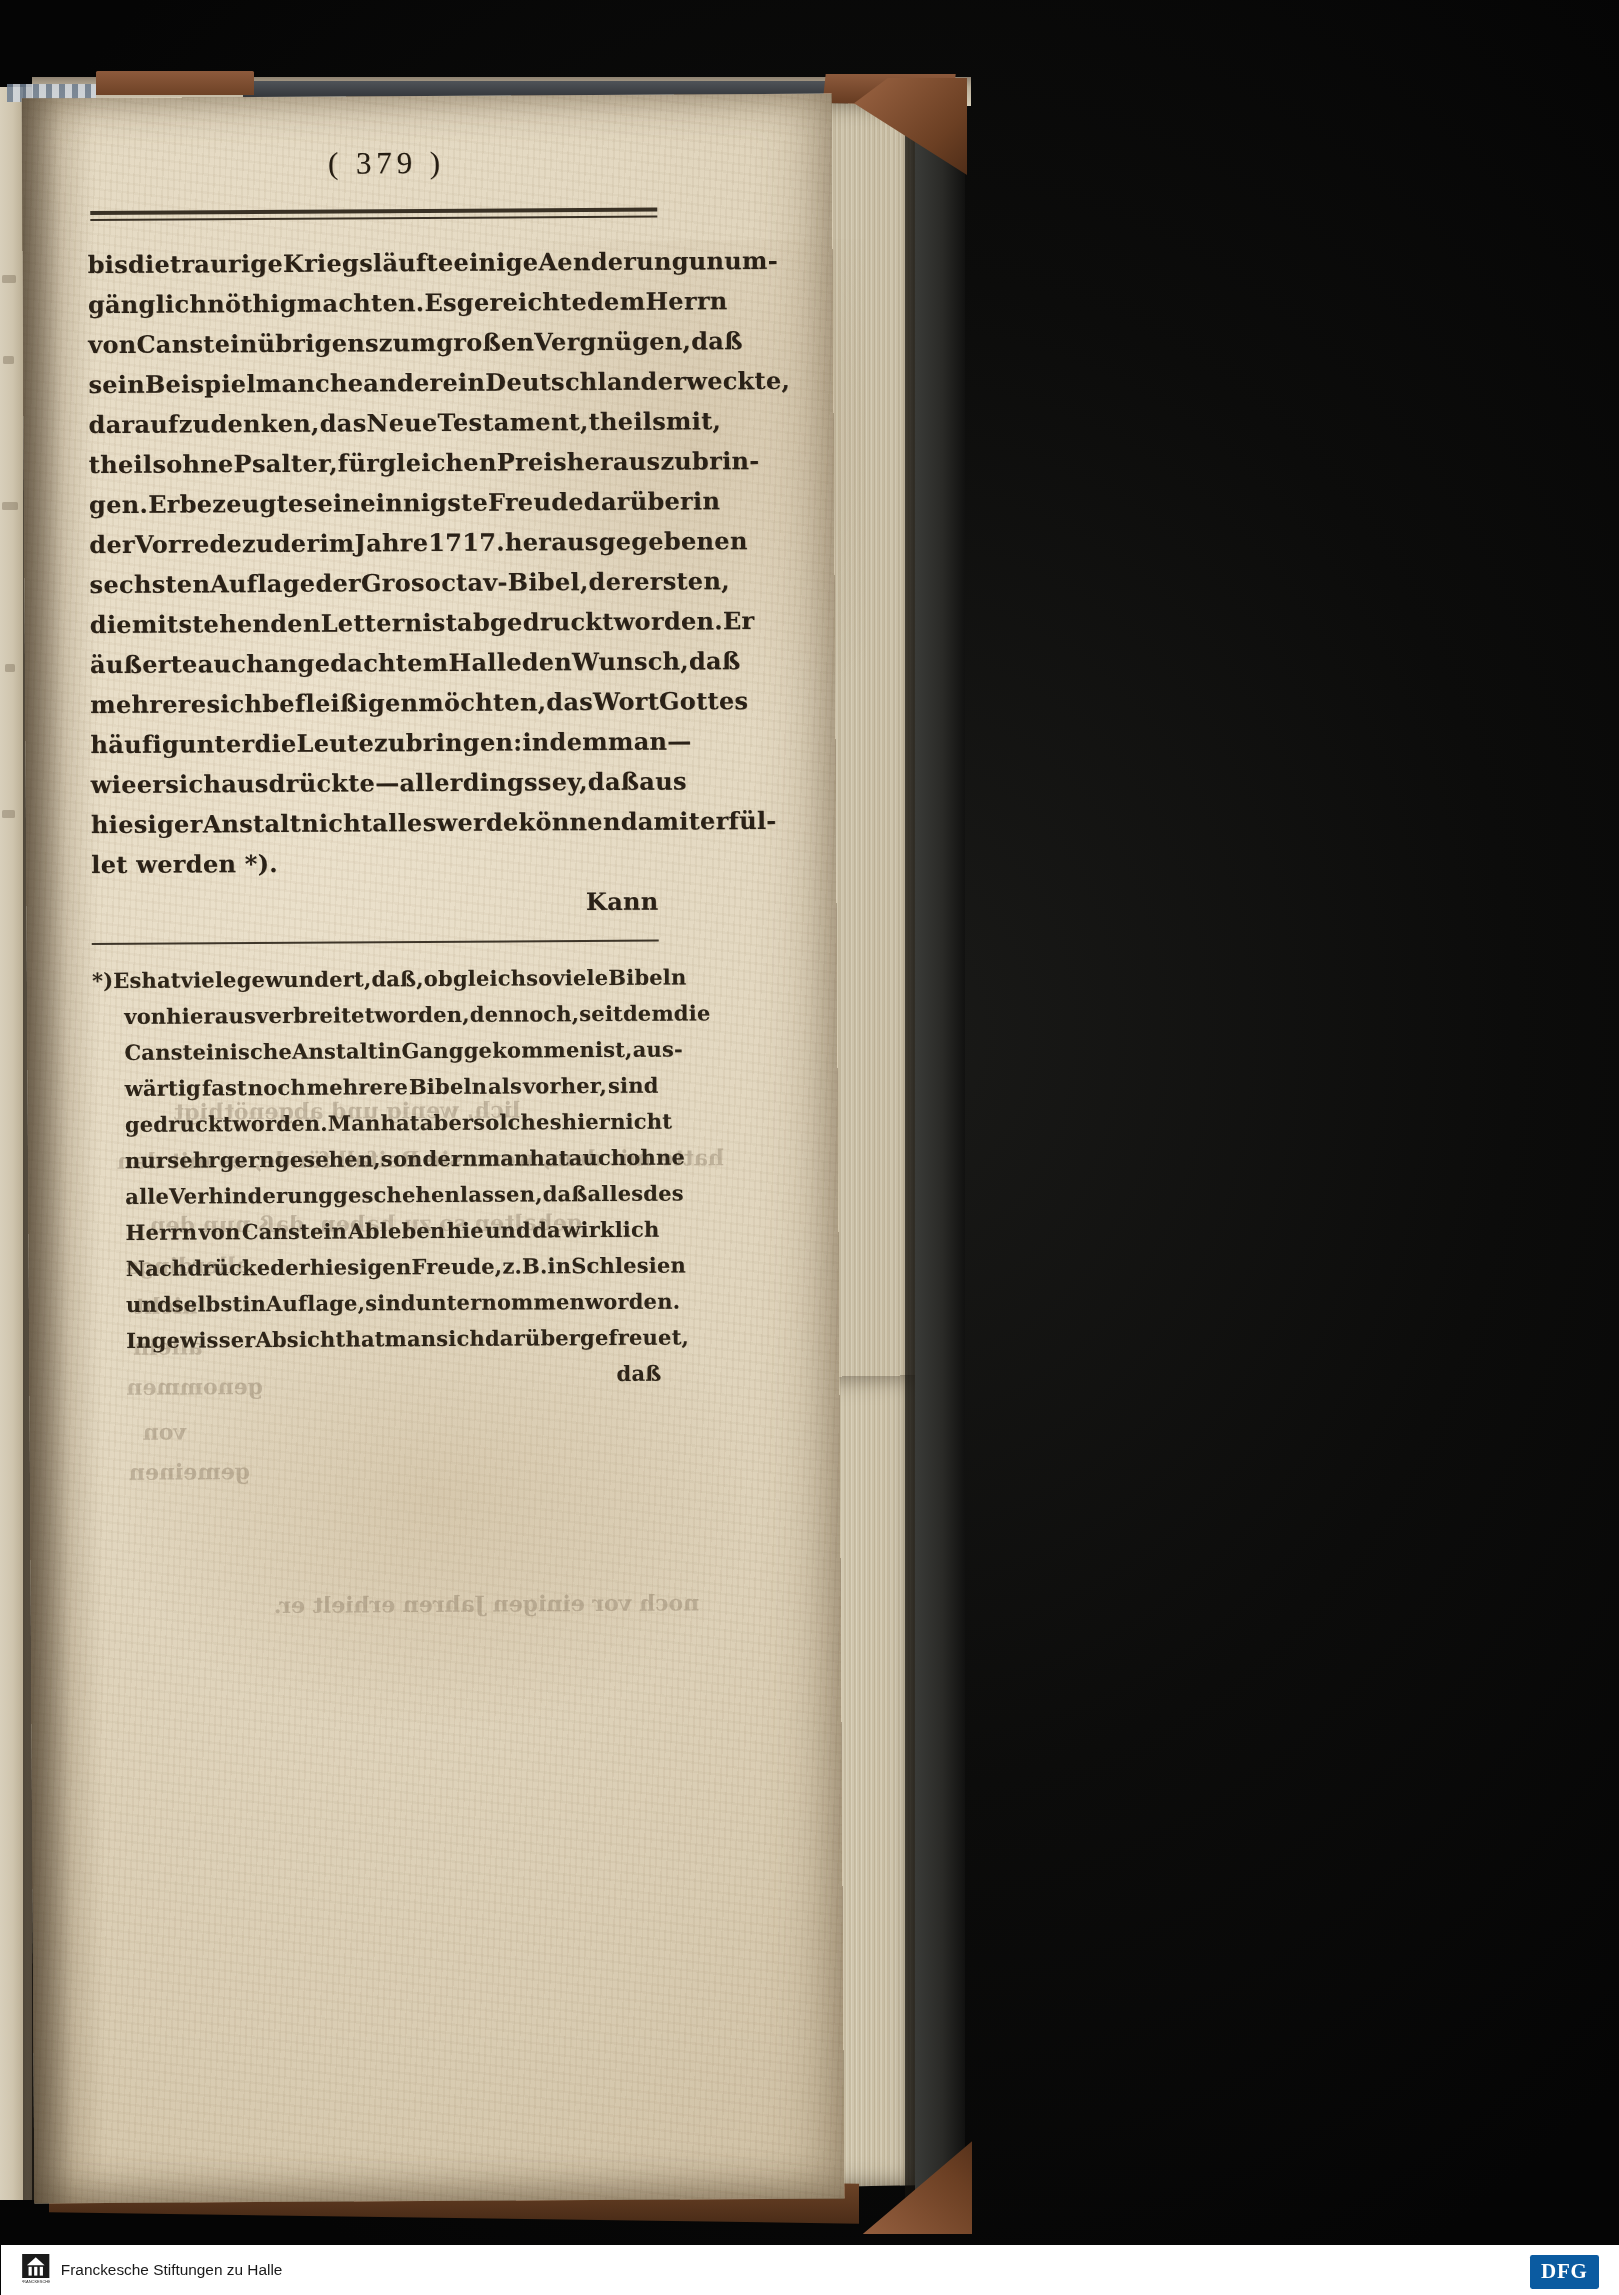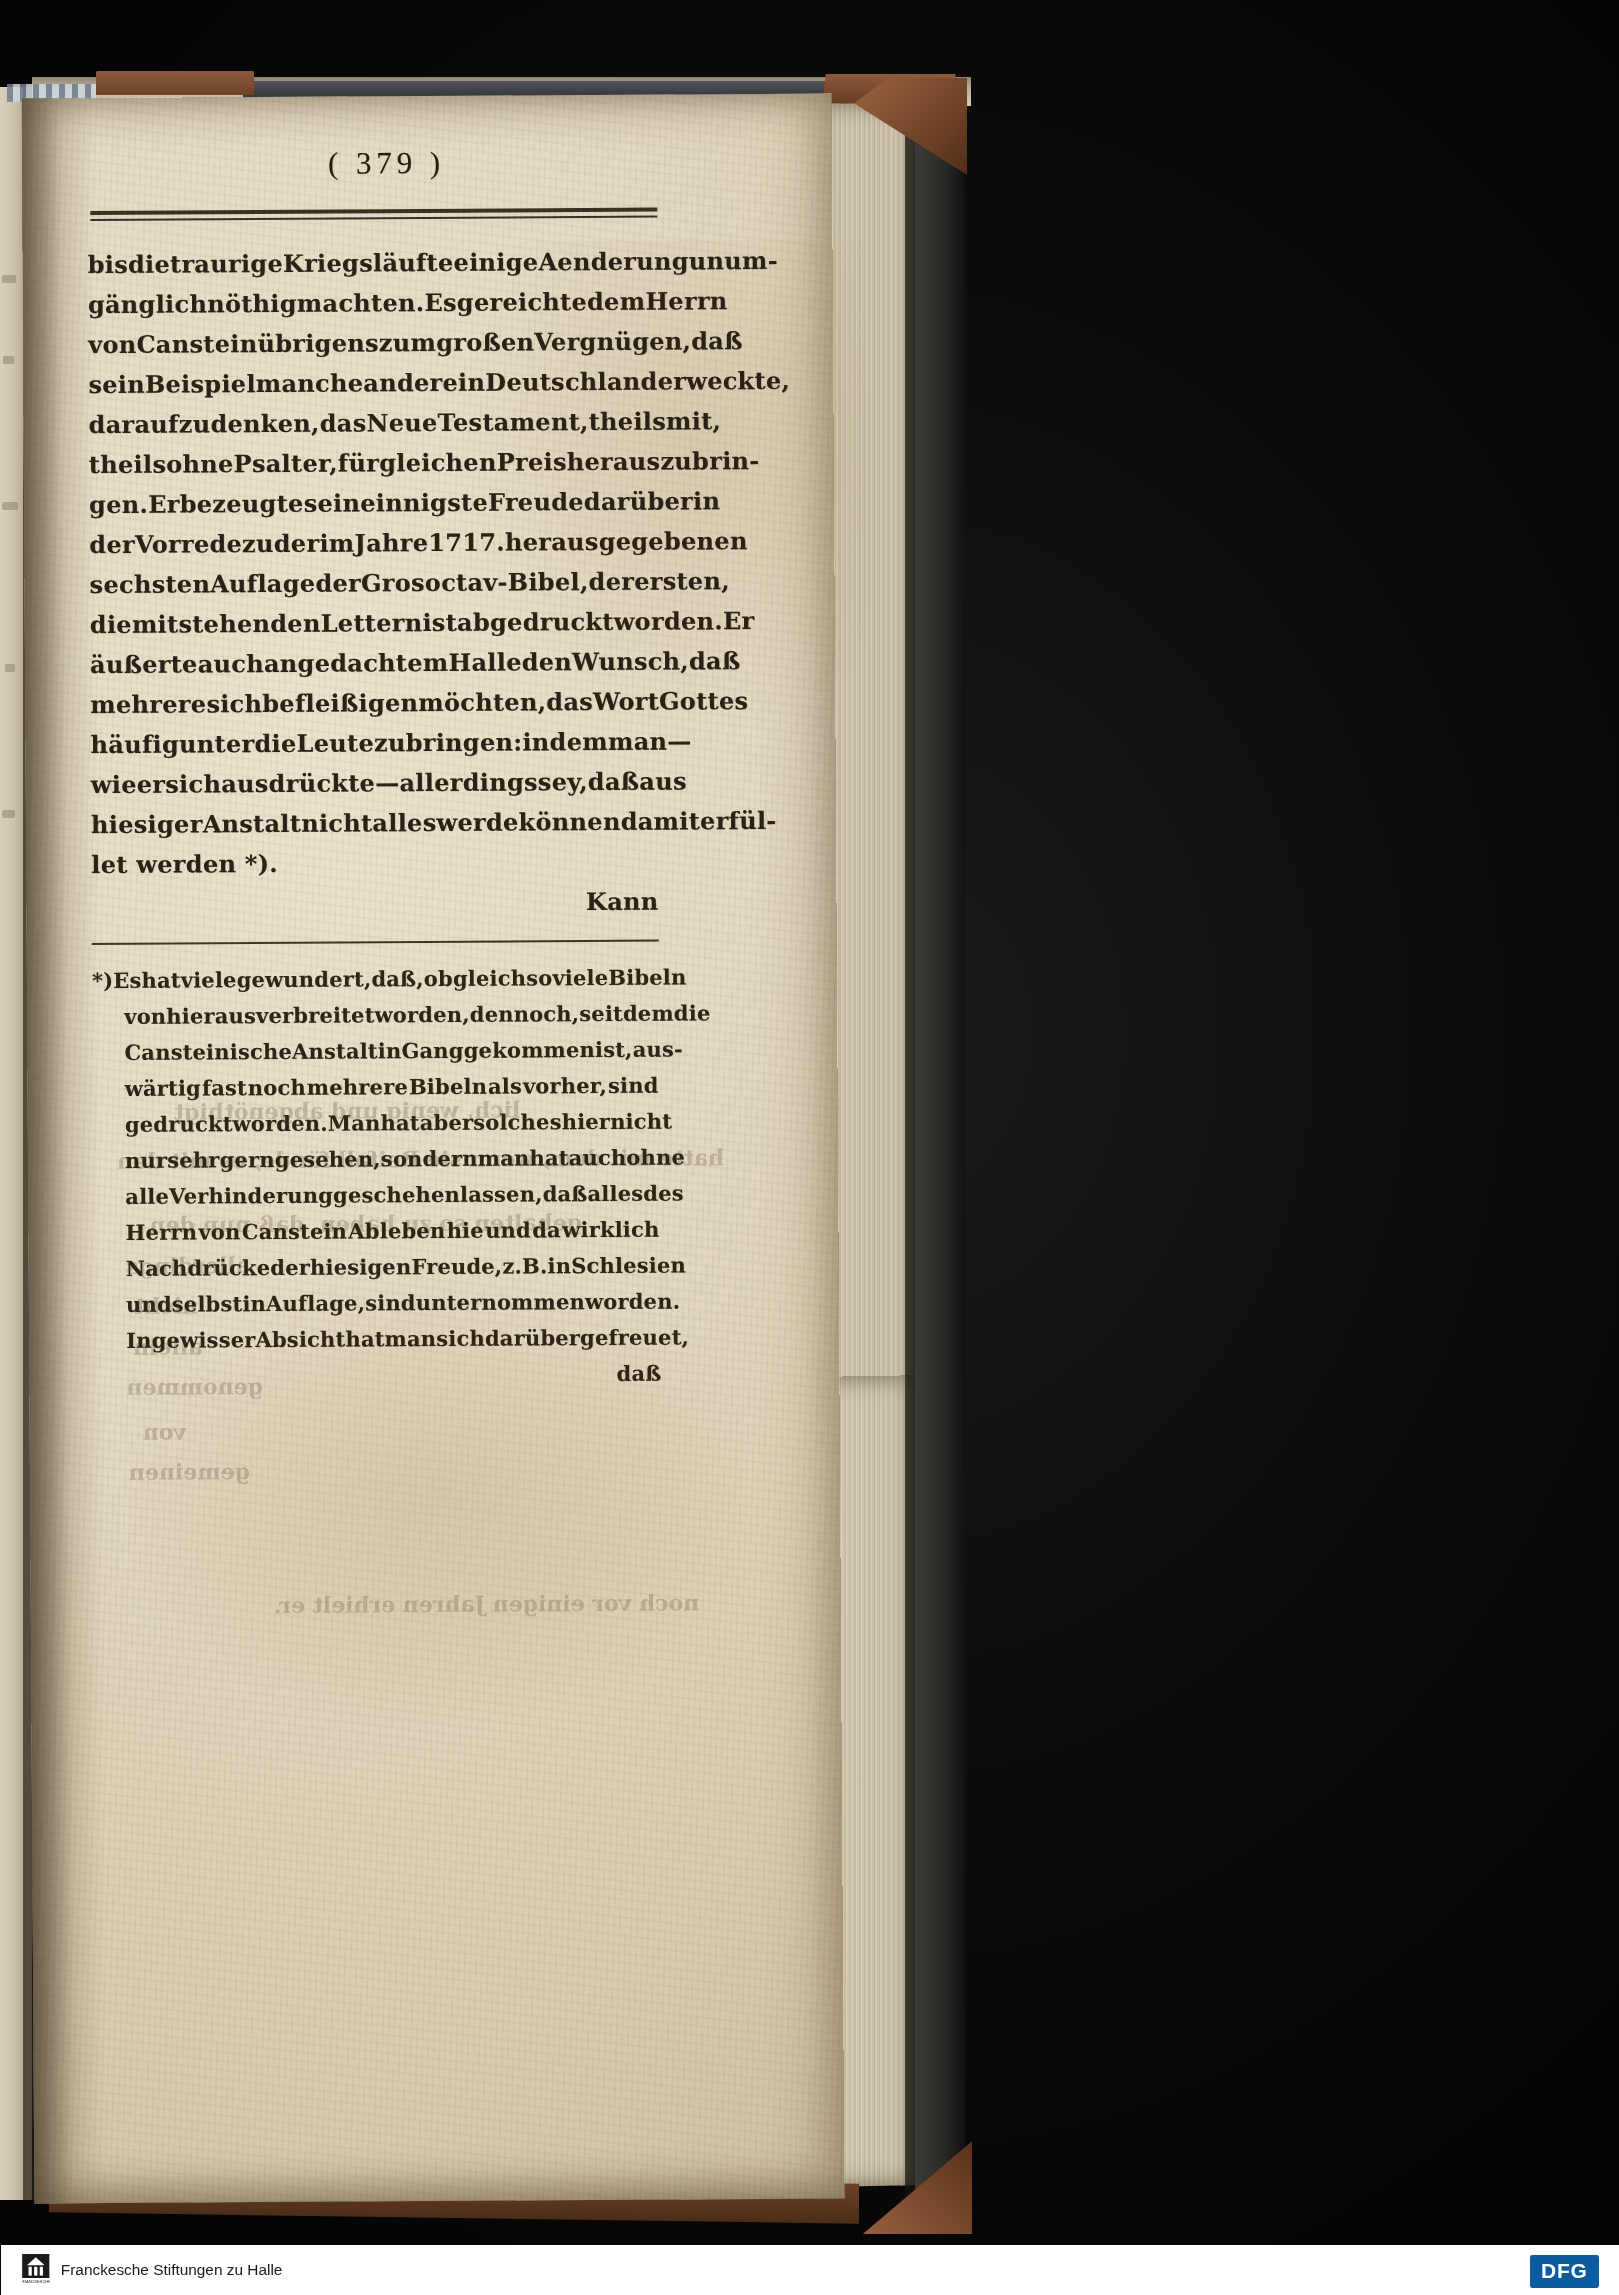--- a/index.html
+++ b/index.html
@@ -293,21 +293,21 @@
     align-items: center;
     gap: 11.3px;
     margin-left: 21px;
   }
   .dfg-logo {
     position: absolute;
     right: 21px;
     top: 9.7px;
     background: #0b5ba1;
     color: #ffffff;
-    font-family: Liberation Sans, sans-serif;
+    font-family: Liberation Serif, serif;
     font-weight: bold;
     font-size: 21px;
     letter-spacing: 0.8px;
     padding: 4px 11.3px 4.9px 11.3px;
     border-radius: 2.4px;
   }
   .fs-mark {
     width: 27.5px; height: 32px;
     display: block;
   }

